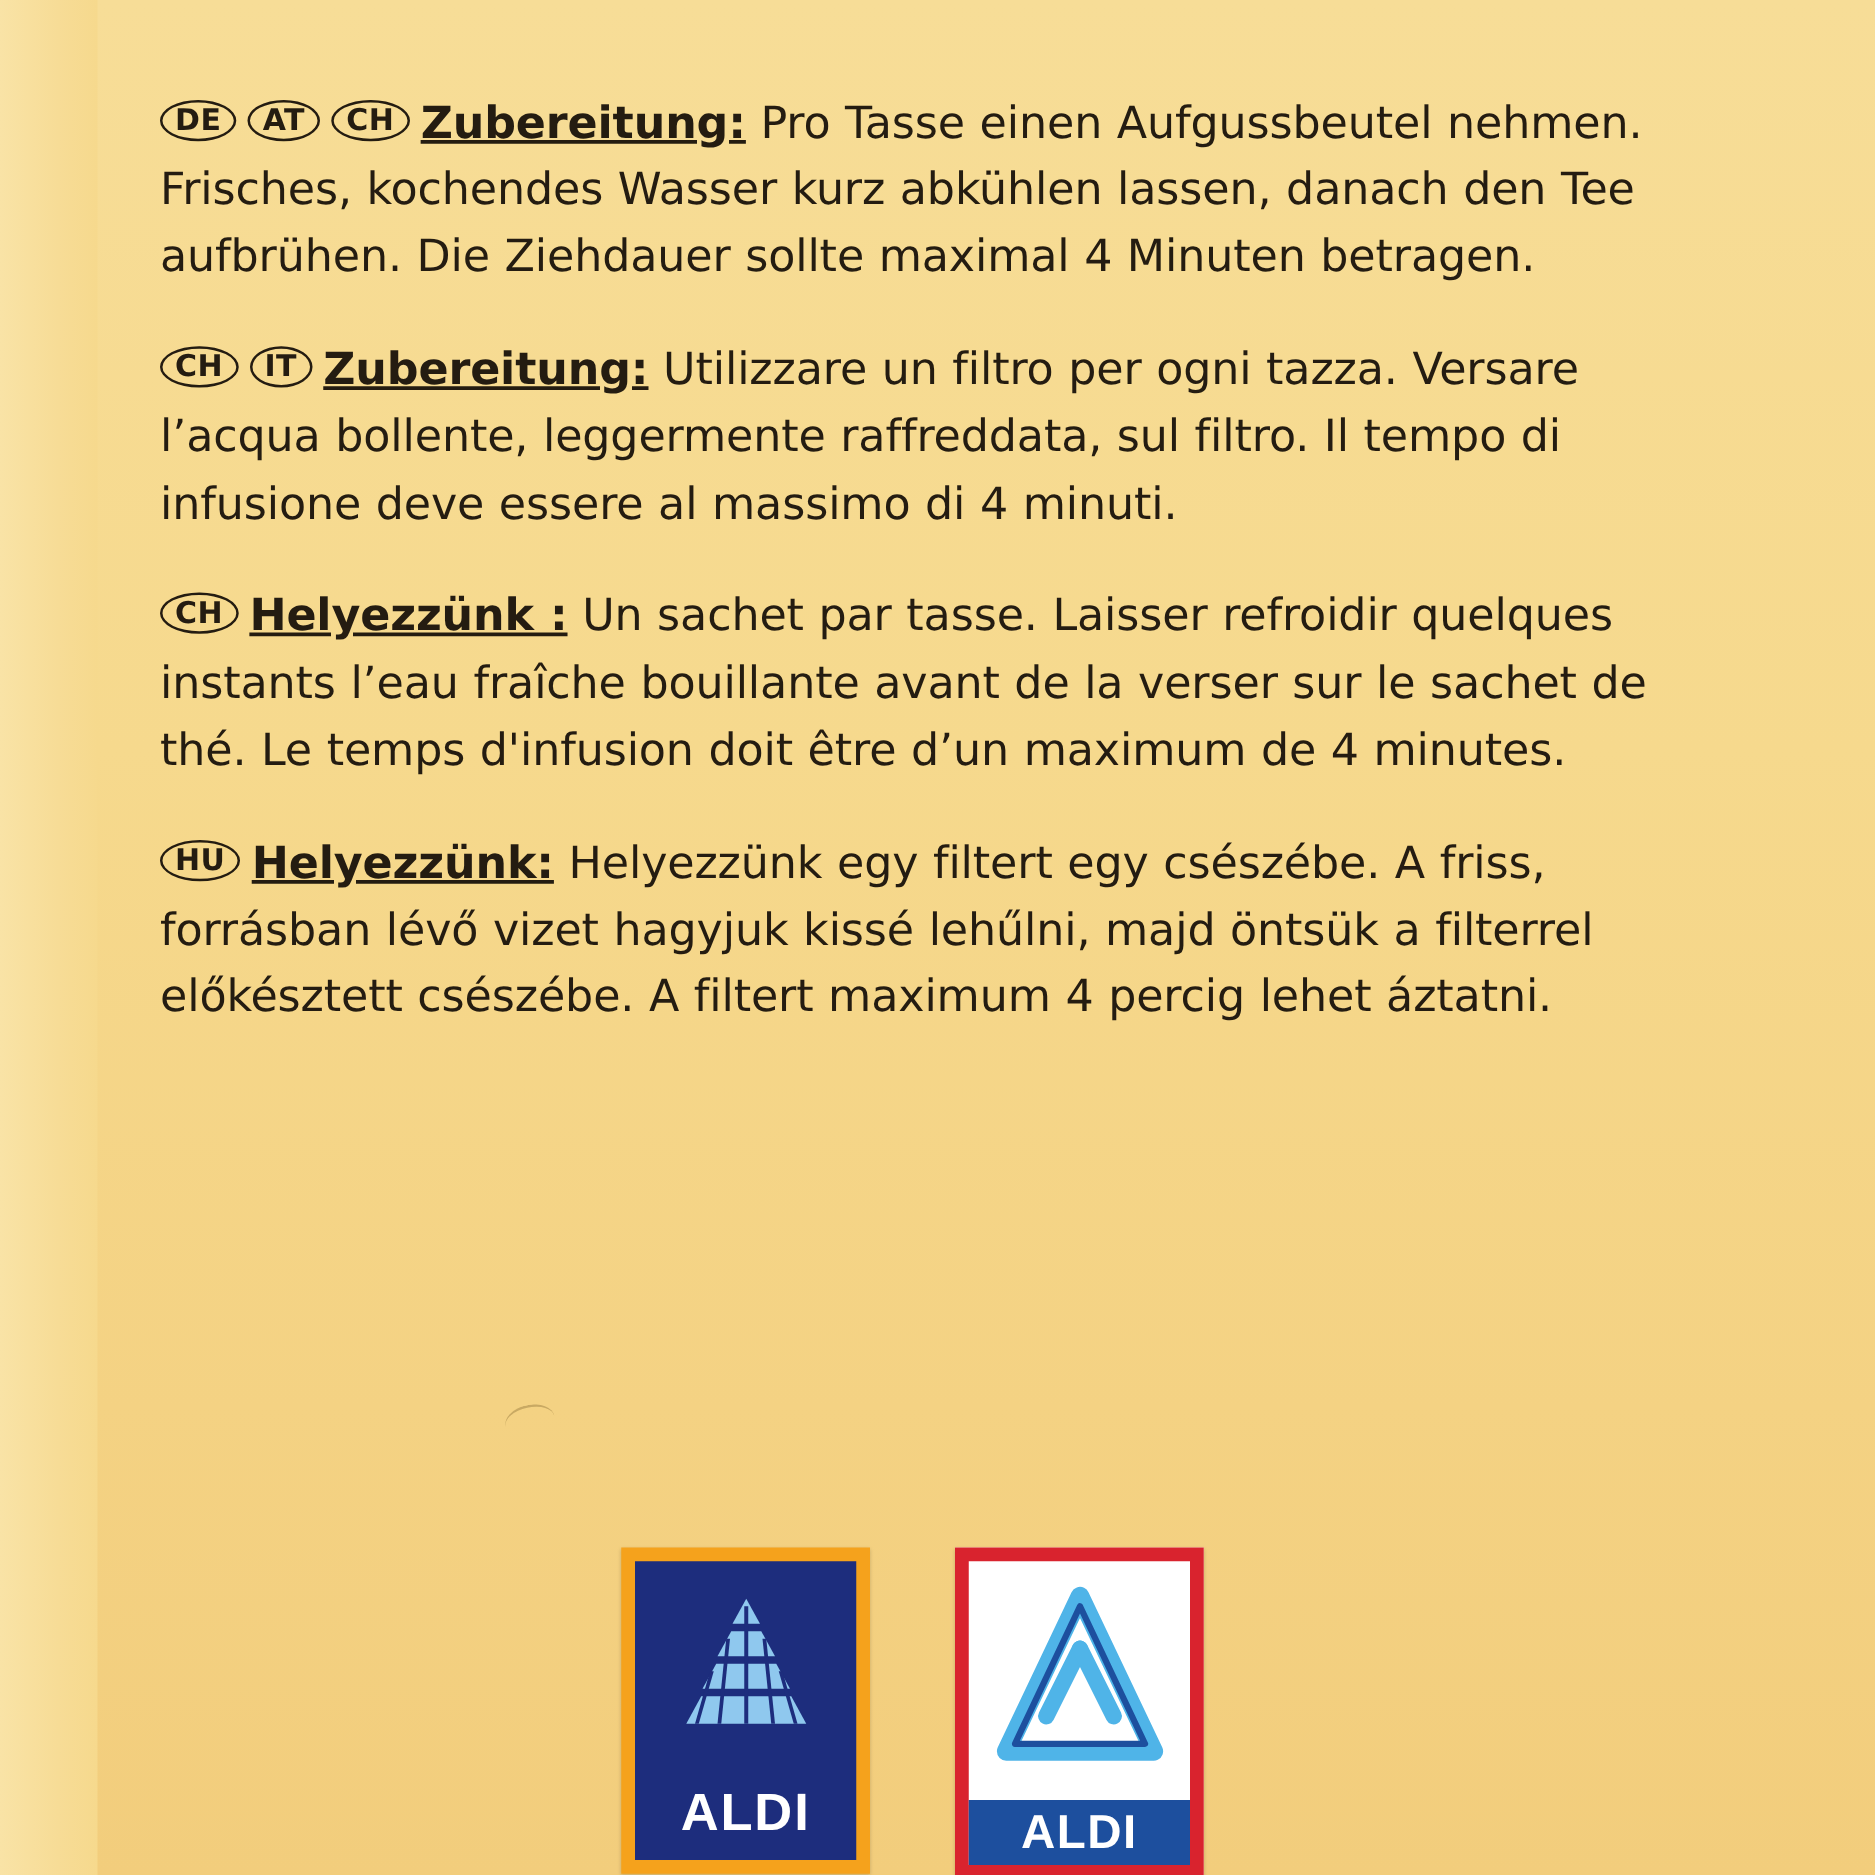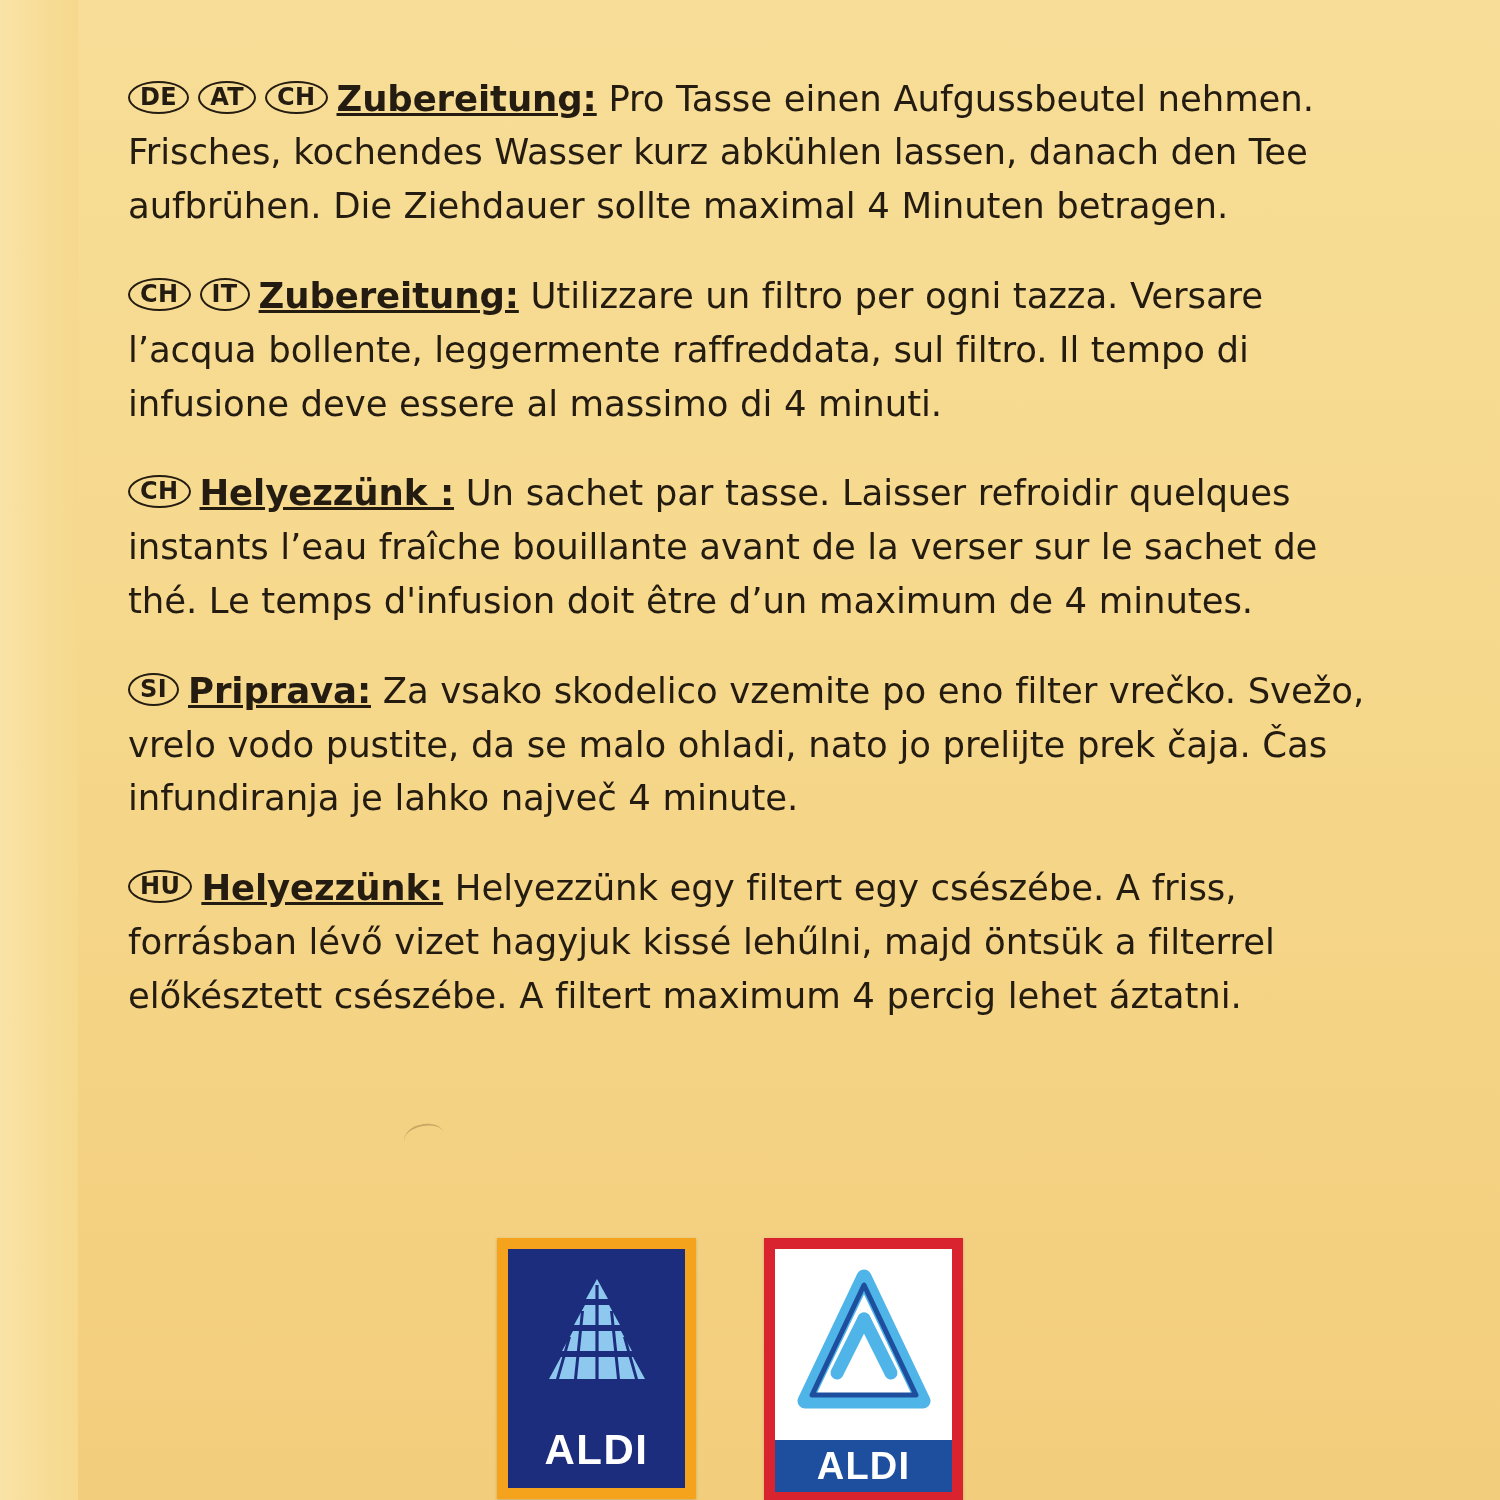--- a/index.html
+++ b/index.html
@@ -168,23 +168,20 @@
     </div>
 
     <div class="block">
       <p class="para"><span class="flags"><span class="flag">CH</span><span class="flag">IT</span></span><span class="heading">Zubereitung:</span><span> Utilizzare un filtro per ogni tazza. Versare l’acqua bollente, leggermente raffreddata, sul filtro. Il tempo di infusione deve essere al massimo di 4 minuti.</span></p>
     </div>
 
     <div class="block">
       <p class="para"><span class="flags"><span class="flag">CH</span></span><span class="heading">Helyezzünk :</span><span> Un sachet par tasse. Laisser refroidir quelques instants l’eau fraîche bouillante avant de la verser sur le sachet de thé. Le temps d'infusion doit être d’un maximum de 4 minutes.</span></p>
     </div>
 
-    <div class="block">
-      <p class="para"><span class="flags"><span class="flag">SI</span></span><span class="heading">Priprava:</span><span> Za vsako skodelico vzemite po eno filter vrečko. Svežo, vrelo vodo pustite, da se malo ohladi, nato jo prelijte prek čaja. Čas infundiranja je lahko največ 4 minute.</span></p>
-    </div>
 
     <div class="block">
       <p class="para"><span class="flags"><span class="flag">HU</span></span><span class="heading">Helyezzünk:</span><span> Helyezzünk egy filtert egy csészébe. A friss, forrásban lévő vizet hagyjuk kissé lehűlni, majd öntsük a filterrel előkésztett csészébe. A filtert maximum 4 percig lehet áztatni.</span></p>
     </div>
 
   </div>
 
   <div class="scuff"></div>
 
   <div class="logos">

